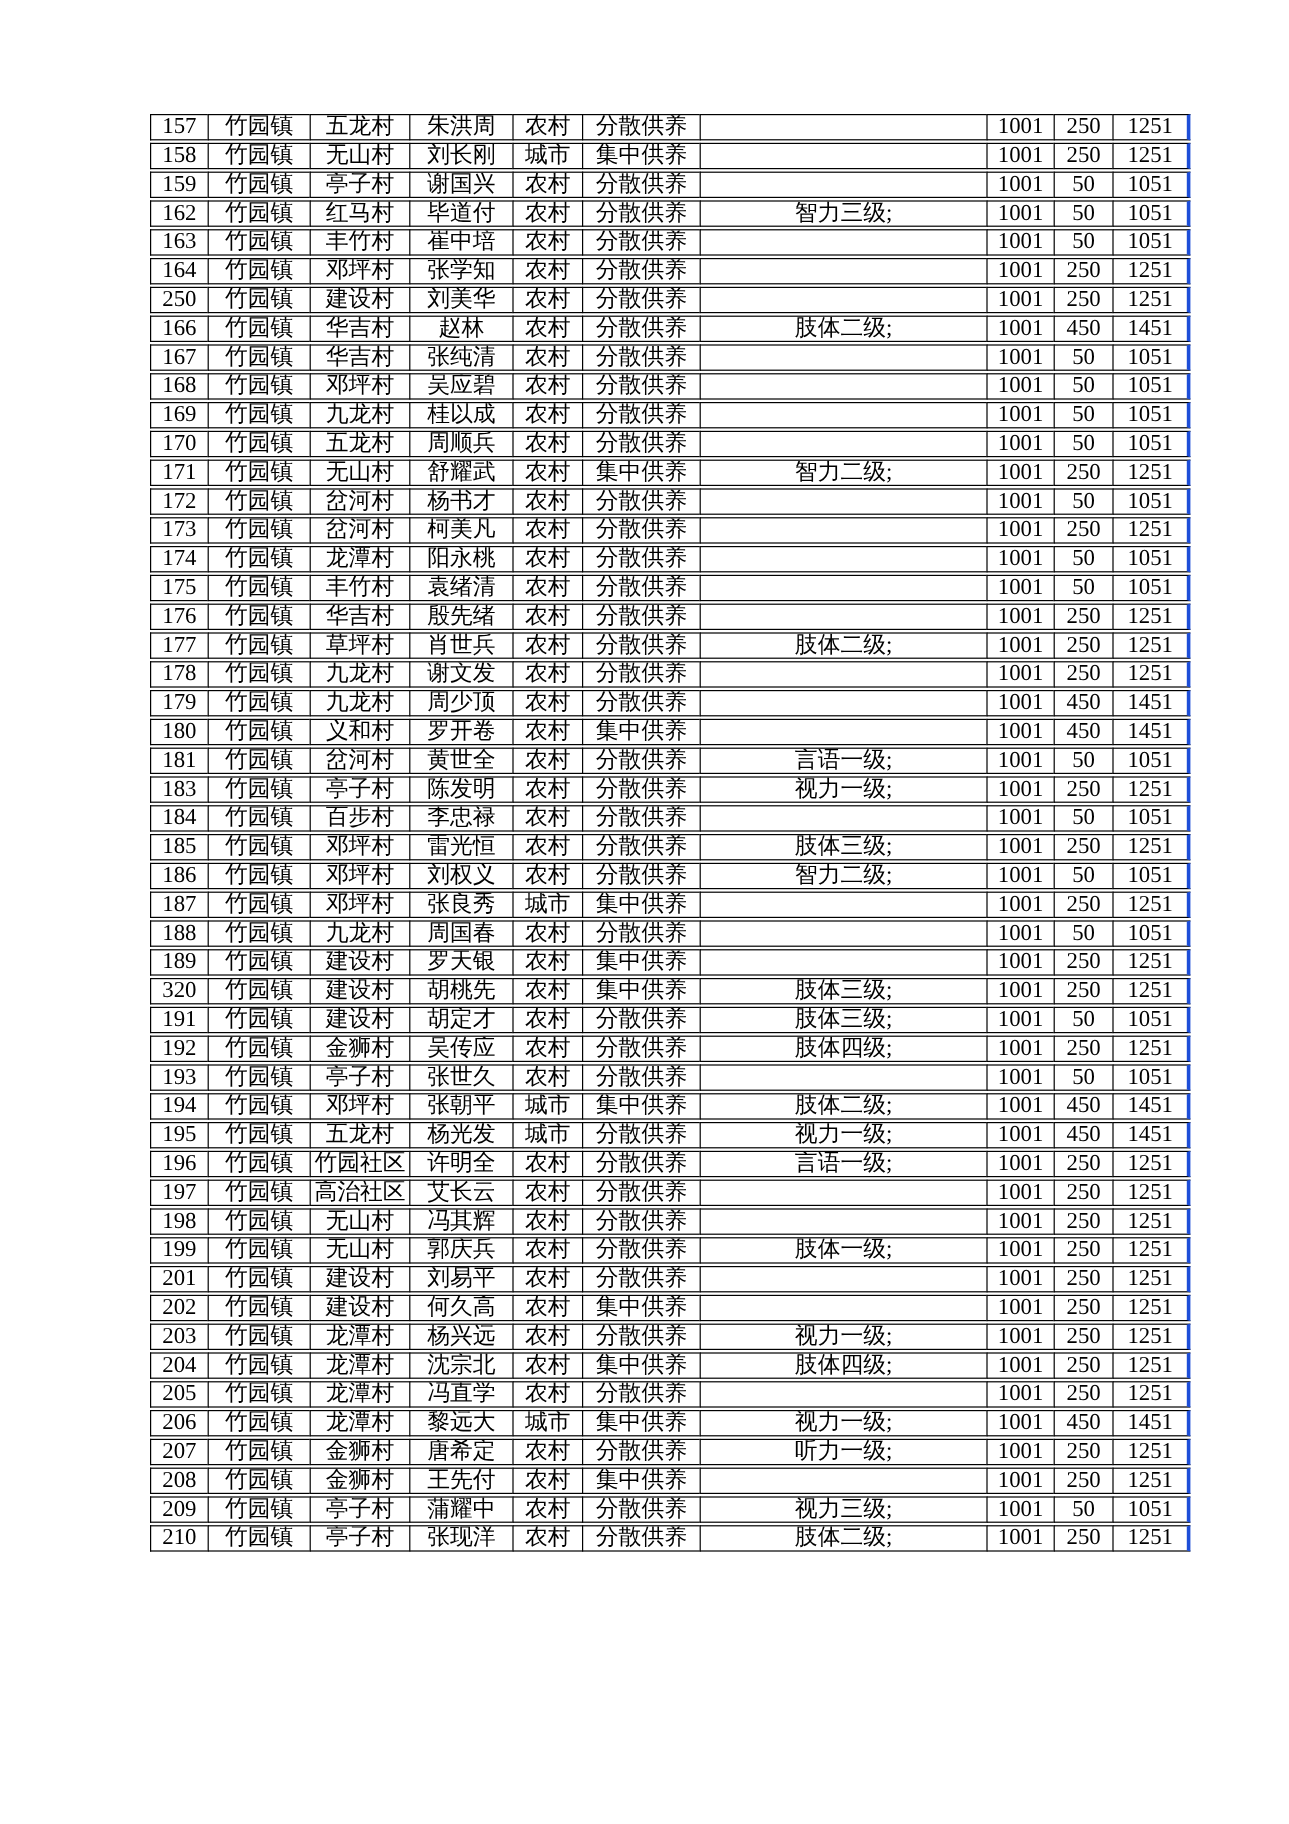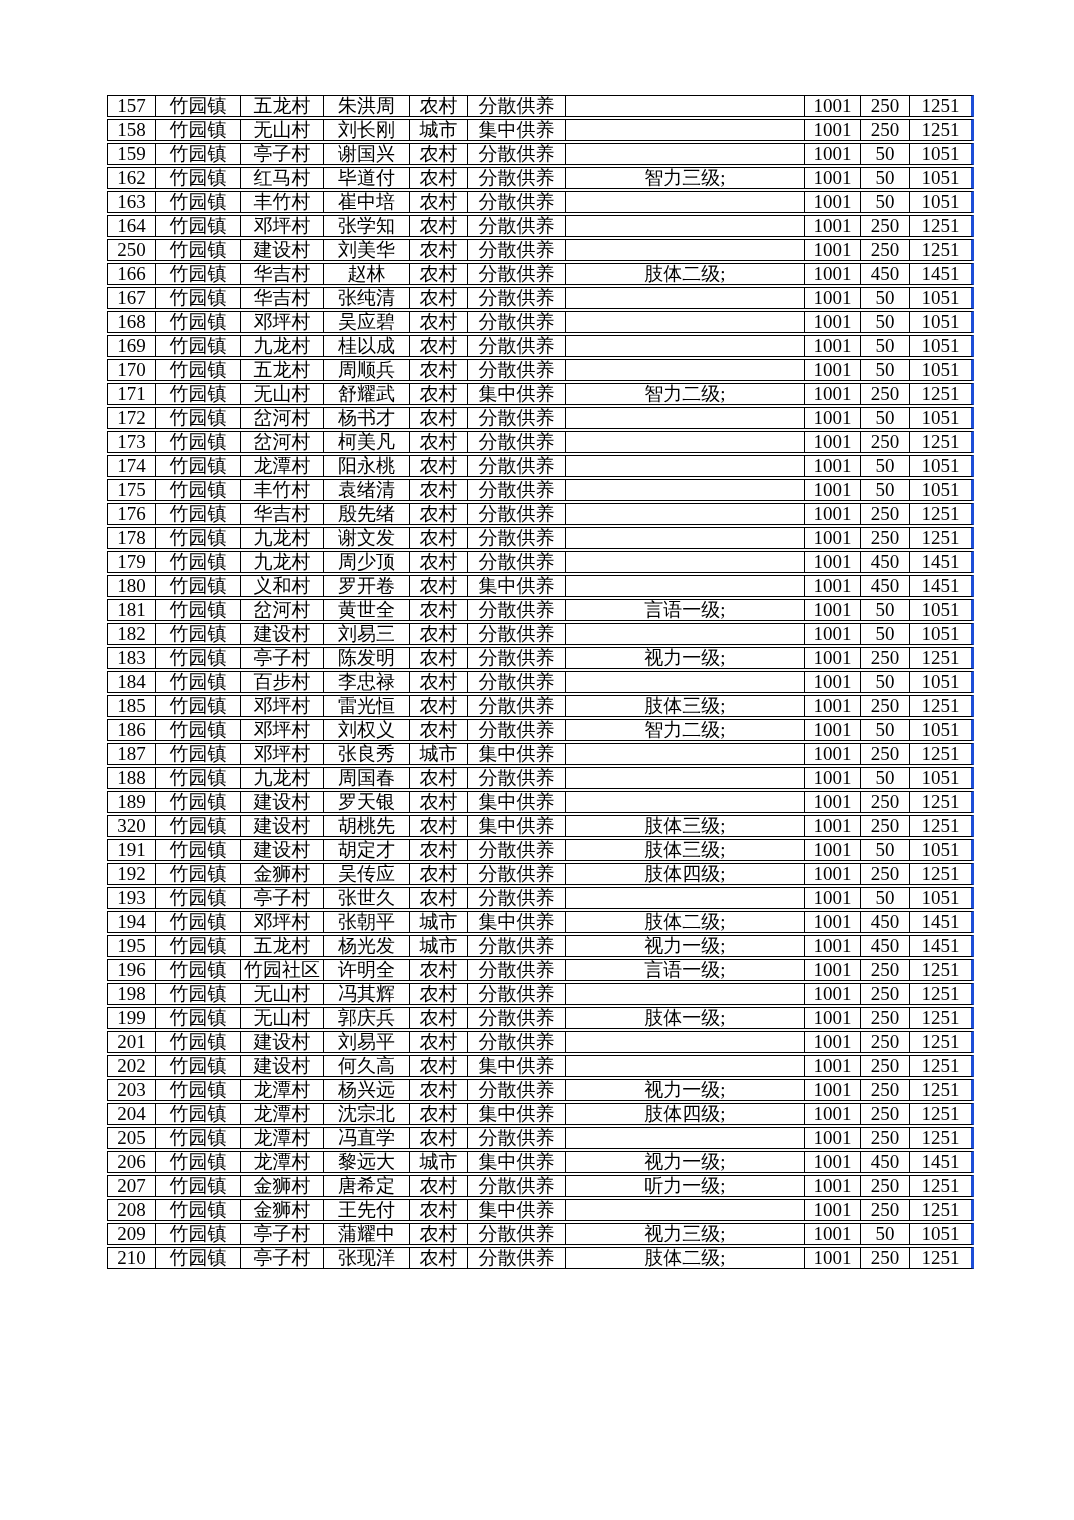--- a/index.html
+++ b/index.html
@@ -3,21 +3,21 @@
 <meta charset="utf-8">
 <style>
   html, body { margin: 0; padding: 0; }
   body {
     width: 1074px; height: 1520px;
     background: #ffffff;
     position: relative;
     font-family: "Liberation Serif", "DejaVu Serif", serif;
     color: #000000;
   }
-  .sheet { position: absolute; left: 95px; top: 93px; padding-left: 12px; }
+  .sheet { position: absolute; left: 113px; top: 93px; padding-left: 12px; }
   table.roster {
     border-collapse: separate;
     border-spacing: 0 2px;
     table-layout: fixed;
     width: 867px;
   }
   table.roster td {
     box-sizing: border-box;
     border: 1px solid #000000;
     border-right: none;
@@ -270,20 +270,32 @@
           <td>华吉村</td>
           <td>殷先绪</td>
           <td>农村</td>
           <td>分散供养</td>
           <td></td>
           <td>1001</td>
           <td>250</td>
           <td>1251</td>
         </tr>
         <tr>
+          <td>177</td>
+          <td>竹园镇</td>
+          <td>草坪村</td>
+          <td>肖世兵</td>
+          <td>农村</td>
+          <td>分散供养</td>
+          <td>肢体二级;</td>
+          <td>1001</td>
+          <td>250</td>
+          <td>1251</td>
+        </tr>
+        <tr>
           <td>178</td>
           <td>竹园镇</td>
           <td>九龙村</td>
           <td>谢文发</td>
           <td>农村</td>
           <td>分散供养</td>
           <td></td>
           <td>1001</td>
           <td>250</td>
           <td>1251</td>
@@ -313,32 +325,20 @@
           <td>1451</td>
         </tr>
         <tr>
           <td>181</td>
           <td>竹园镇</td>
           <td>岔河村</td>
           <td>黄世全</td>
           <td>农村</td>
           <td>分散供养</td>
           <td>言语一级;</td>
-          <td>1001</td>
-          <td>50</td>
-          <td>1051</td>
-        </tr>
-        <tr>
-          <td>182</td>
-          <td>竹园镇</td>
-          <td>建设村</td>
-          <td>刘易三</td>
-          <td>农村</td>
-          <td>分散供养</td>
-          <td></td>
           <td>1001</td>
           <td>50</td>
           <td>1051</td>
         </tr>
         <tr>
           <td>183</td>
           <td>竹园镇</td>
           <td>亭子村</td>
           <td>陈发明</td>
           <td>农村</td>
@@ -493,20 +493,32 @@
           <td>1451</td>
         </tr>
         <tr>
           <td>196</td>
           <td>竹园镇</td>
           <td>竹园社区</td>
           <td>许明全</td>
           <td>农村</td>
           <td>分散供养</td>
           <td>言语一级;</td>
+          <td>1001</td>
+          <td>250</td>
+          <td>1251</td>
+        </tr>
+        <tr>
+          <td>197</td>
+          <td>竹园镇</td>
+          <td>高治社区</td>
+          <td>艾长云</td>
+          <td>农村</td>
+          <td>分散供养</td>
+          <td></td>
           <td>1001</td>
           <td>250</td>
           <td>1251</td>
         </tr>
         <tr>
           <td>198</td>
           <td>竹园镇</td>
           <td>无山村</td>
           <td>冯其辉</td>
           <td>农村</td>

